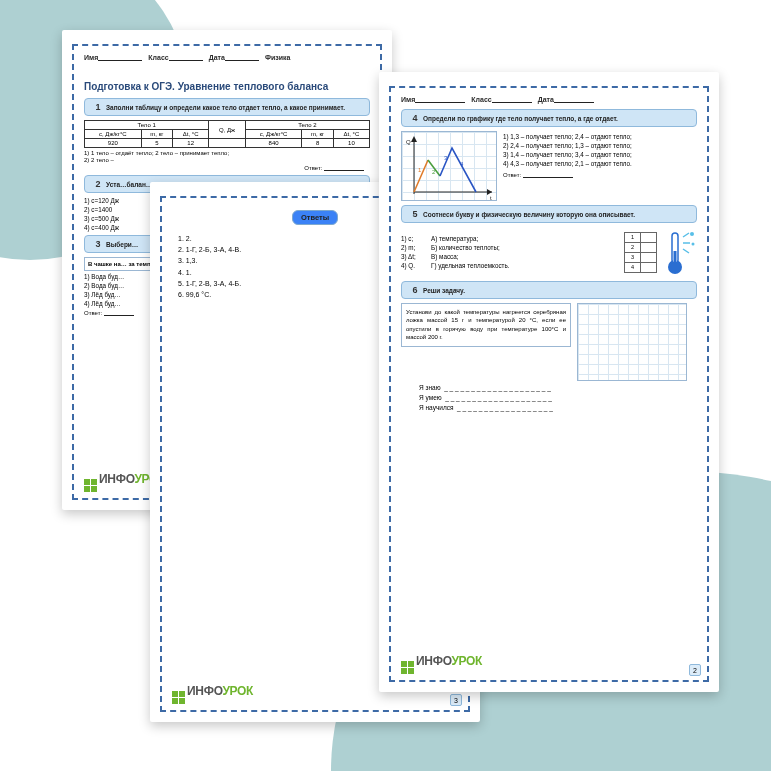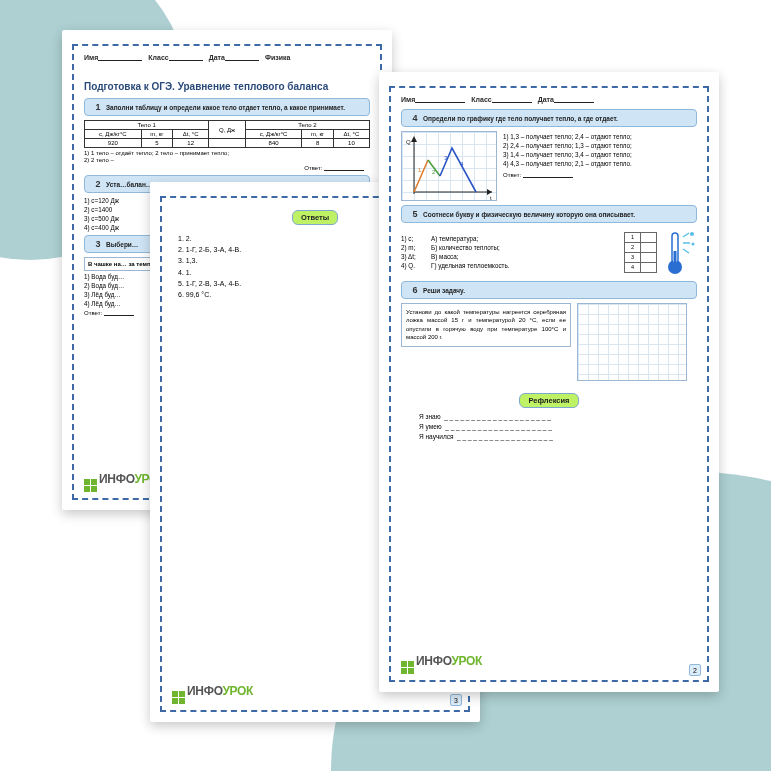--- a/index.html
+++ b/index.html
@@ -102,21 +102,21 @@
     text-align: center;
     padding: 1px 2px;
     font-weight: 400;
   }
   .sub { font-size: 6px; margin: 1px 0; }
   .ans-line { font-size: 6px; text-align: right; padding-right: 6px; }
 
   .opt { font-size: 6.3px; margin: 2px 0; }
 
   .pill {
-    background: #bef264;
+    background: #3b82f6;
     border: 1px solid #7ea9cf;
     border-radius: 6px;
     font-size: 7.5px;
     font-weight: 700;
     color: #222;
     padding: 2px 8px;
     display: inline-block;
     margin: 2px auto;
   }
   .center { text-align: center; }
@@ -393,21 +393,20 @@
 
     <div class="task">
       <div class="num">6</div>
       <div class="txt">Реши задачу.</div>
     </div>
     <div class="row">
       <div class="problem">Установи до какой температуры нагреется серебряная ложка массой 15 г и температурой 20 °C, если ее опустили в горячую воду при температуре 100°C и массой 200 г.</div>
       <div class="gridbox"></div>
     </div>
 
-    <div class="center" style="margin-top:8px"><div class="pill">Рефлексия</div></div>
     <div class="reflex"><span>Я знаю</span> &nbsp;_ _ _ _ _ _ _ _ _ _ _ _ _ _ _ _ _ _ _ _</div>
     <div class="reflex"><span>Я умею</span> &nbsp;_ _ _ _ _ _ _ _ _ _ _ _ _ _ _ _ _ _ _ _</div>
     <div class="reflex"><span>Я научился</span> &nbsp;_ _ _ _ _ _ _ _ _ _ _ _ _ _ _ _ _ _</div>
 
     <div class="logo">
       <span class="grid">
           <i></i>
           <i></i>
           <i></i>
           <i></i>

